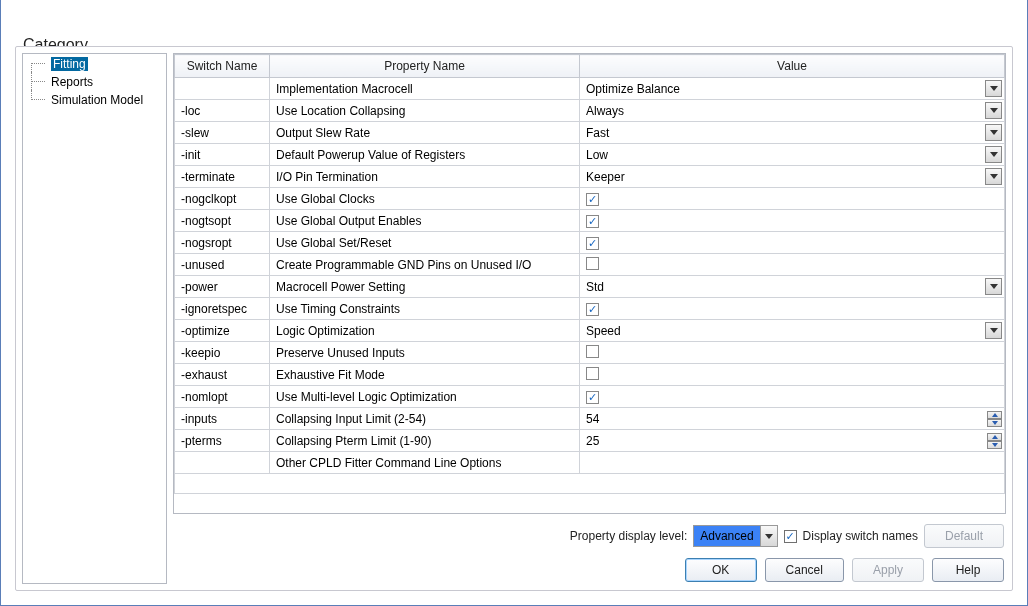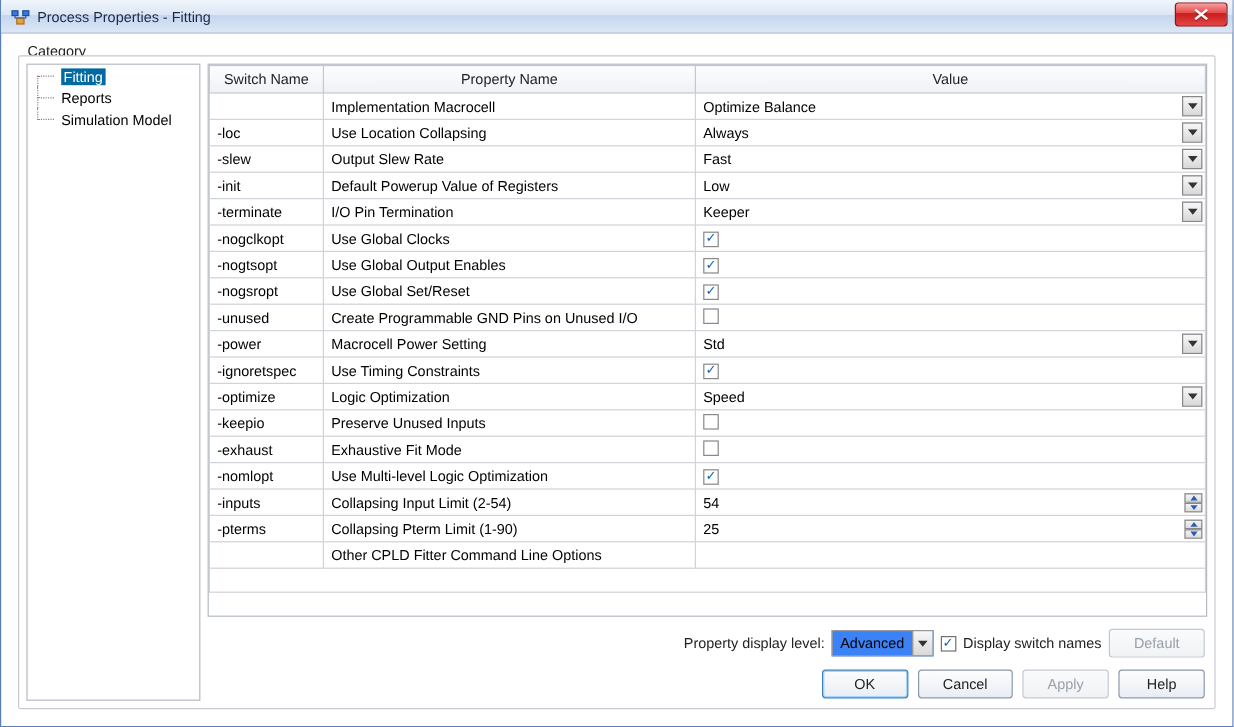--- a/index.html
+++ b/index.html
@@ -4,21 +4,21 @@
 <style>
   * { box-sizing: border-box; font-family: 'Segoe UI', Tahoma, sans-serif; font-size: 12px; }
   body { margin: 0; padding: 0; background: #c8d4e8; width: 1028px; height: 606px; overflow:hidden;}
   .window { position: relative; width: 1028px; height: 606px; background: #fff; border: 1px solid #5a7eb8; border-top: none; box-shadow: 0 0 8px rgba(0,0,0,.3);}
   .titlebar { height: 28px; background: linear-gradient(to bottom,#f0f5fb 0%,#dce7f5 45%,#c4d6ee 46%,#dbe7f5 100%); display:flex; align-items:center; border-bottom:1px solid #a9b8d1; position:relative;}
   .titlebar .ticon { width:16px; height:16px; margin:0 6px 0 8px; display:inline-block;}
   .titlebar .title { color:#1a2a4a; font-size:12px;}
   .closebtn { position:absolute; right:4px; top:2px; width:44px; height:20px; background: linear-gradient(to bottom,#f5a0a0 0%,#e64545 45%,#c71c1c 46%,#e64545 100%); border:1px solid #8a1616; border-radius:3px; display:flex; align-items:center; justify-content:center; color:#fff; font-weight:bold;}
   .closebtn svg { filter: drop-shadow(0 1px 0 rgba(0,0,0,.3));}
   .content { position:absolute; top:46px; left:14px; right:14px; bottom:14px; background:#fff; border:1px solid #c8c8d0; border-radius:2px;}
-  .cat-label { position:absolute; top:36px; left:20px; font-size:12px; color:#222; background:#fff; padding:0 2px;}
+  .cat-label { position:absolute; top:36px; left:20px; font-size:16px; color:#222; background:#fff; padding:0 2px;}
   .layout { display:flex; height:100%;}
   .sidebar { width:155px; border-right: none; padding:0; display:flex; flex-direction:column;}
   .tree { flex:1; border:1px solid #b5b9c2; margin:6px 4px 6px 6px; background:#fff; overflow:auto;}
   .tree-item { padding:2px 4px 2px 28px; height:18px; line-height:16px; position:relative; cursor:default; white-space:nowrap;}
   .tree-item::before { content:''; position:absolute; left:8px; top:0; bottom:0; border-left:1px dotted #888;}
   .tree-item::after { content:''; position:absolute; left:8px; top:9px; width:14px; border-top:1px dotted #888;}
   .tree-item.first::before { top:9px;}
   .tree-item.last::before { bottom:auto; height:10px;}
   .tree-item.selected span { background:#0369a1; color:#fff; padding:0 2px;}
   .mainarea { flex:1; display:flex; flex-direction:column; padding:6px 6px 6px 2px;}
@@ -49,36 +49,20 @@
   .chk.checked::after { content:'✓'; color:#1565c0; font-size:11px; line-height:11px;}
   .btn { min-width:72px; height:24px; border:1px solid #8a97aa; border-radius:3px; background:linear-gradient(to bottom,#fdfdfe,#e9edf3); padding:0 20px; display:inline-flex; align-items:center; justify-content:center; color:#222;}
   .btn.default { border:1px solid #3c7fb1; box-shadow: 0 0 0 1px #a8d5ff inset;}
   .btn.disabled { color:#9aa0aa; border-color:#c3c8d0; background:linear-gradient(to bottom,#fafbfc,#f0f2f5);}
   .lbl { color:#222;}
 </style>
 </head>
 <body>
 
 <div class="window">
-  <div class="titlebar">
-    <span class="ticon">
-      <svg width="16" height="16" viewBox="0 0 16 16">
-        <rect x="1" y="3" width="5" height="4" fill="#3a78d6" stroke="#1a4aa0"></rect>
-        <rect x="10" y="3" width="5" height="4" fill="#3a78d6" stroke="#1a4aa0"></rect>
-        <rect x="5" y="9" width="6" height="5" fill="#e6a23a" stroke="#b06a10"></rect>
-        <path d="M3.5 7 V9 H8 M12.5 7 V9 H8" stroke="#2a5aa0" fill="none"></path>
-      </svg>
-    </span>
-    <span class="title">Process Properties - Fitting</span>
-    <div class="closebtn">
-      <svg width="12" height="10" viewBox="0 0 12 10">
-          <path d="M1 1 L11 9 M11 1 L1 9" stroke="#fff" stroke-width="2"></path>
-        </svg>
-    </div>
-  </div>
 
   <div class="cat-label">Category</div>
 
   <div class="content">
     <div class="layout">
       <div class="sidebar">
         <div class="tree" id="tree">
             <div class="tree-item first selected"><span>Fitting</span></div>
             <div class="tree-item"><span>Reports</span></div>
             <div class="tree-item last"><span>Simulation Model</span></div>

